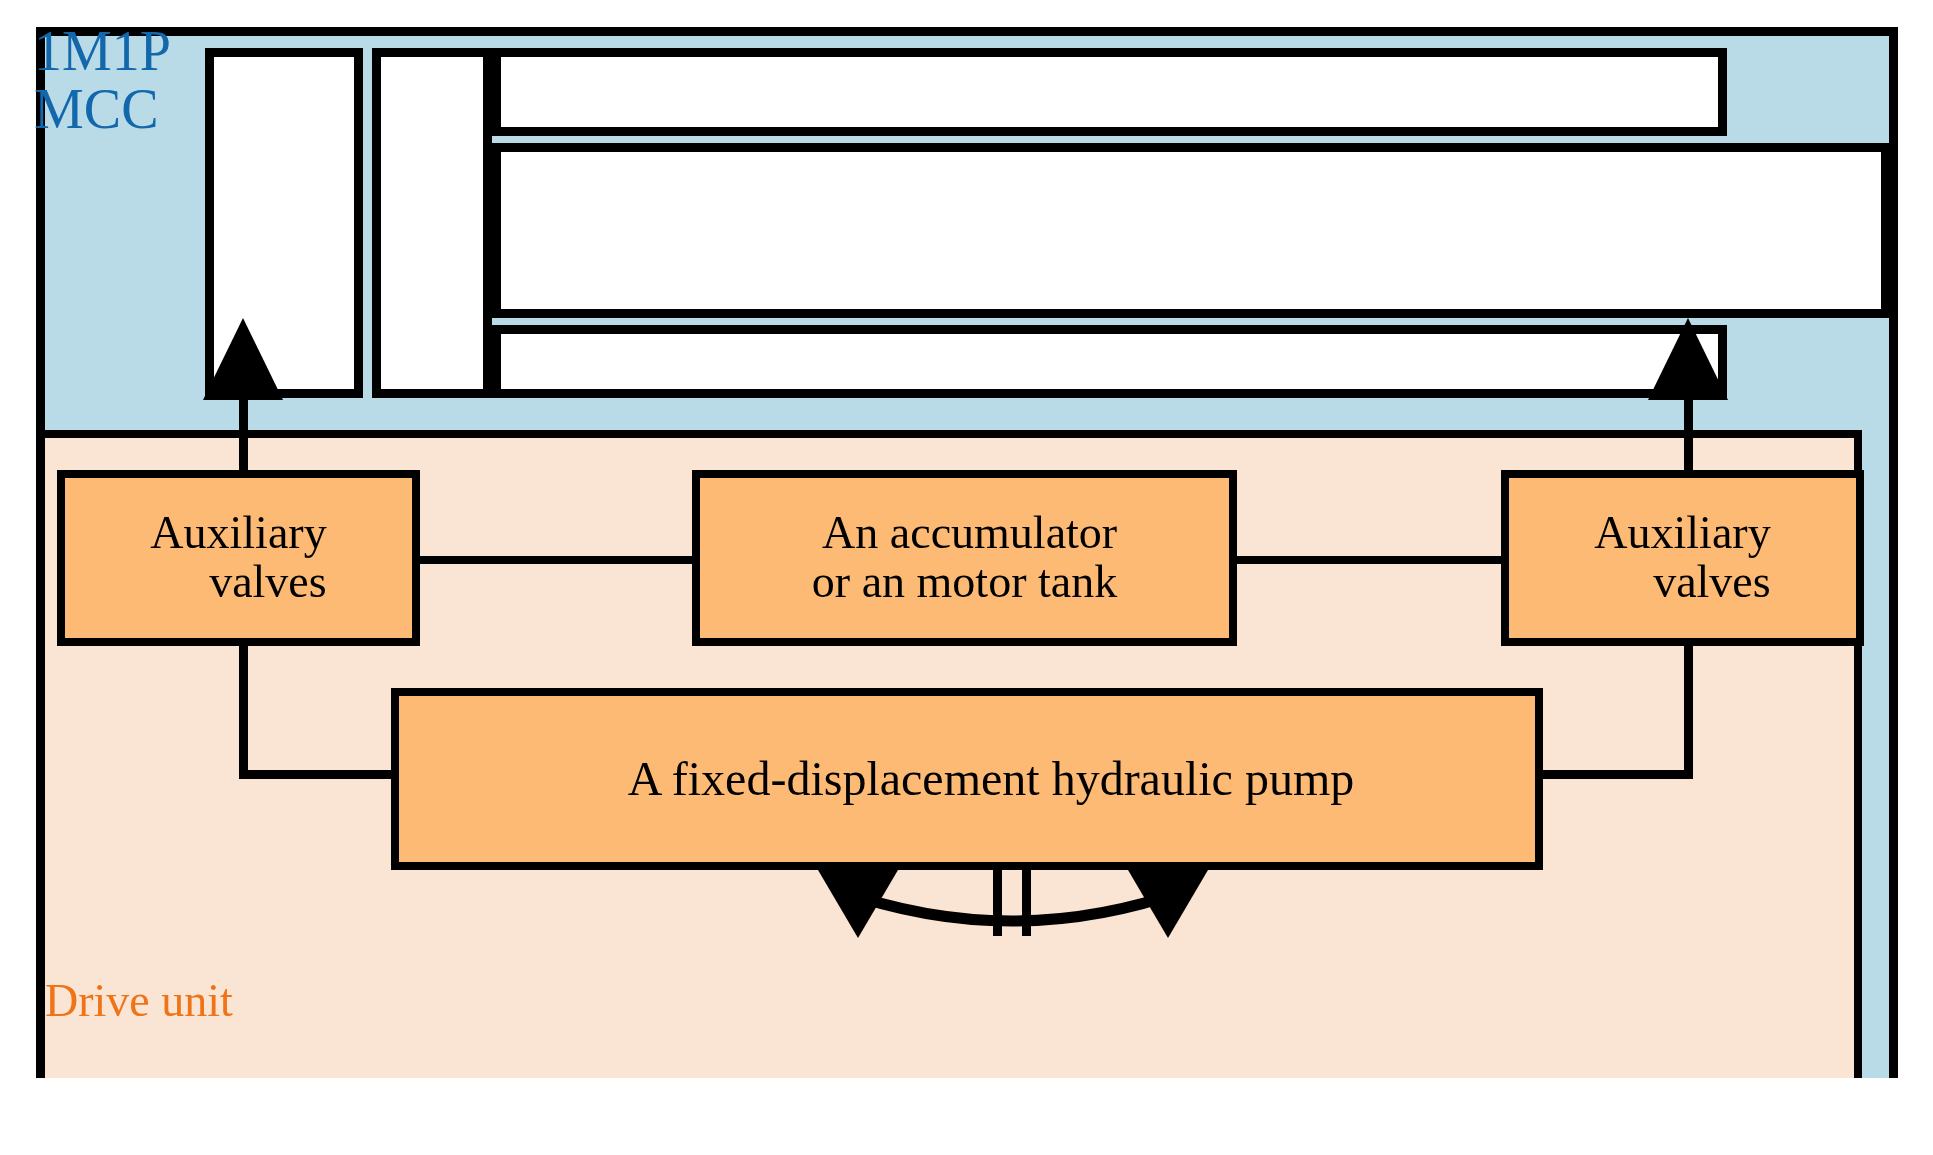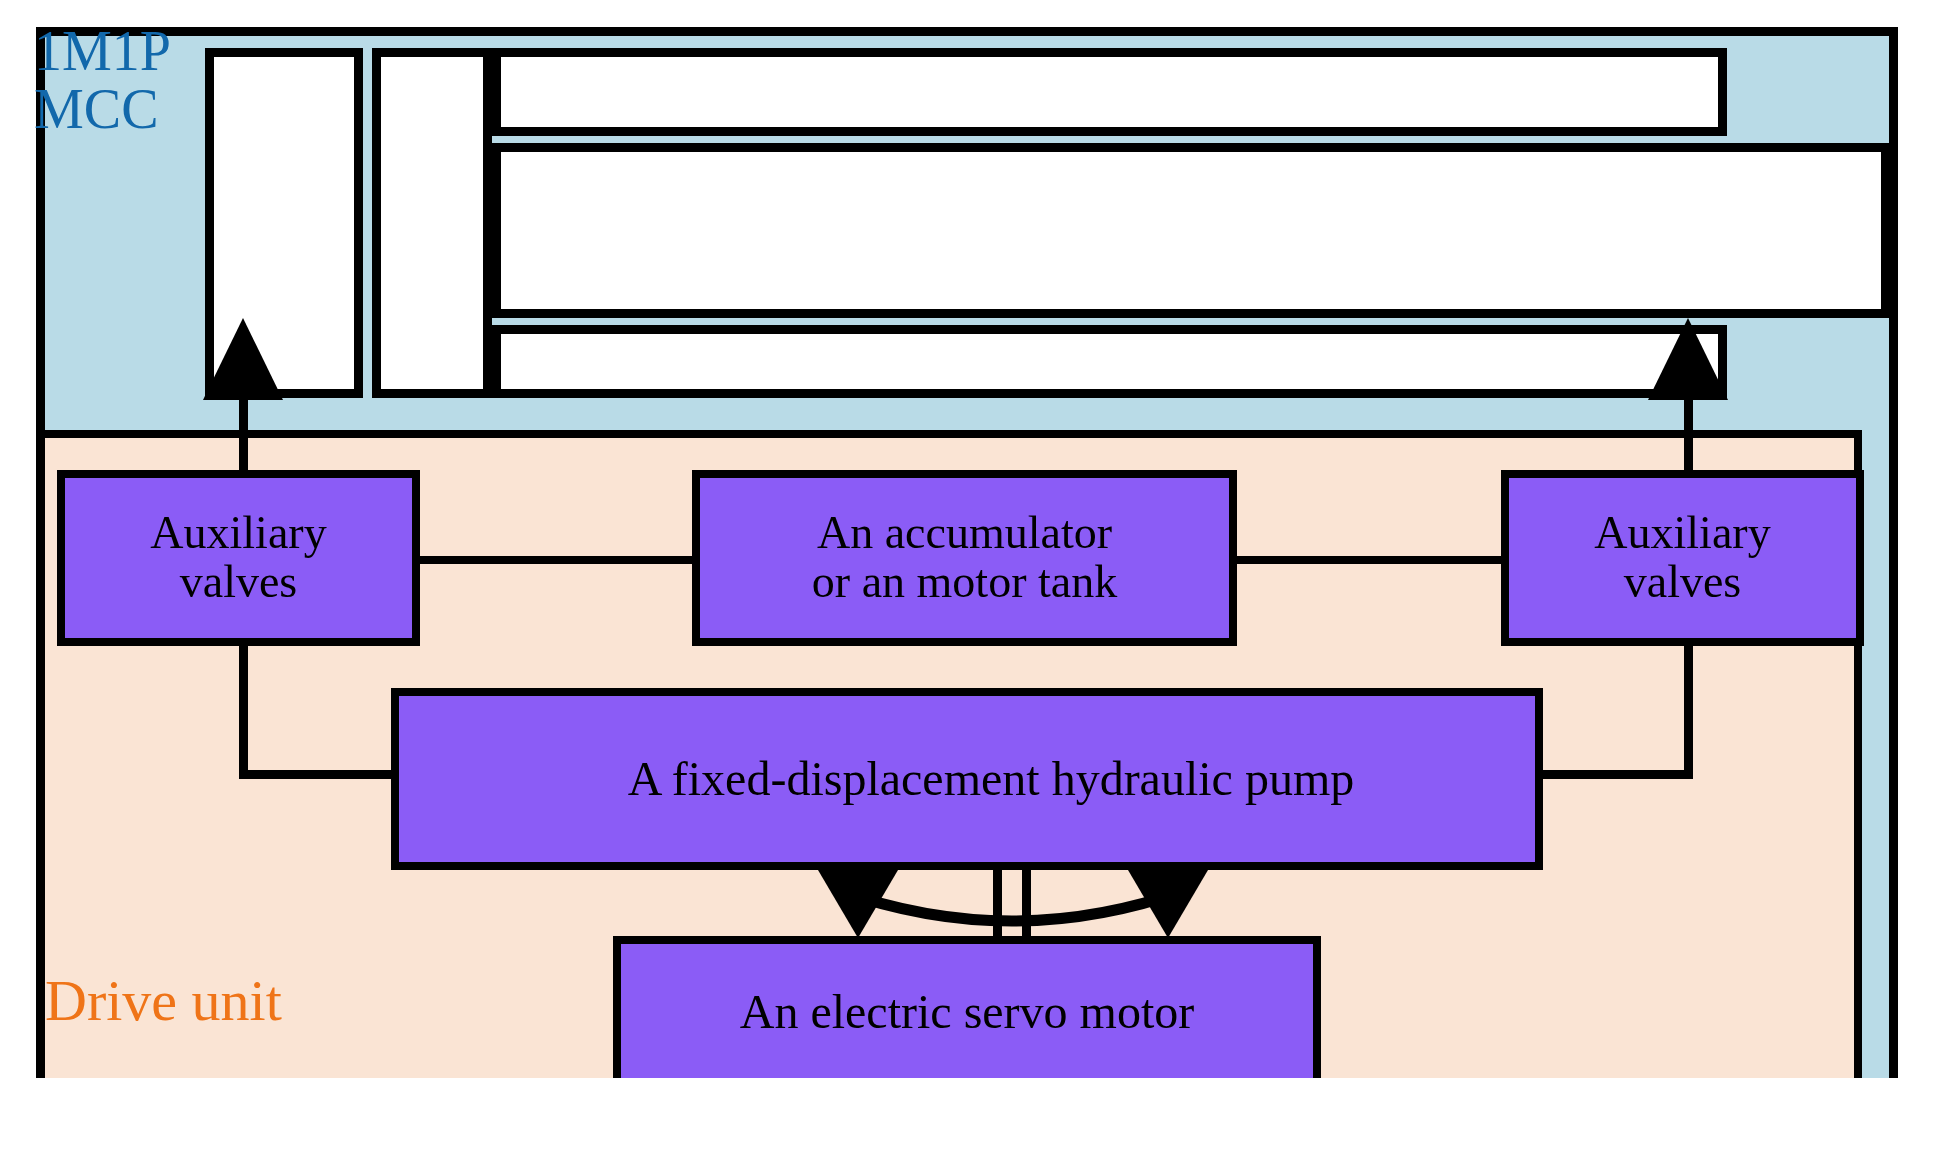--- a/index.html
+++ b/index.html
@@ -17,27 +17,27 @@
     white-space:pre-line;
   }
 
   
   .drive-frame{
     position:absolute;left:37px;top:430px;width:1825px;height:678px;
     background:#fae4d4;border:8px solid #000;box-sizing:border-box;
   }
   .drive-label{
     position:absolute;left:45px;top:975px;color:#ef7418;
-    font-size:58px;line-height:52px;white-space:nowrap;
+    font-size:46px;line-height:52px;white-space:nowrap;
   }
 
   
   .box{
-    position:absolute;background:#8b5cf6;border:8px solid #000;box-sizing:border-box;
-    display:flex;align-items:center;justify-content:center;text-align:center;
+    position:absolute;background:#fdba74;border:8px solid #000;box-sizing:border-box;
+    display:flex;align-items:center;justify-content:center;text-align:right;
     color:#000;line-height:1.06;white-space:pre-line;
   }
 
   
   .cyl{position:absolute;background:#fff;border:9px solid #000;box-sizing:border-box;}
 
   
   .ln{position:absolute;background:#000;}
 
   svg.overlay{position:absolute;left:0;top:0;width:1933px;height:1155px;pointer-events:none;}
@@ -98,15 +98,14 @@
 valves</div>
 
   <div class="box" style="left:692px;top:470px;width:545px;height:176px;font-size:46px;">An accumulator
 or an motor tank</div>
 
   <div class="box" style="left:1501px;top:470px;width:363px;height:176px;font-size:46px;">Auxiliary
 valves</div>
 
   <div class="box" style="left:391px;top:688px;width:1152px;height:182px;font-size:48px;padding-left:48px;">A fixed-displacement hydraulic pump</div>
 
-  <div class="box" style="left:613px;top:936px;width:708px;height:152px;font-size:48px;">An electric servo motor</div>
 
 </div>
 
 </body></html>

